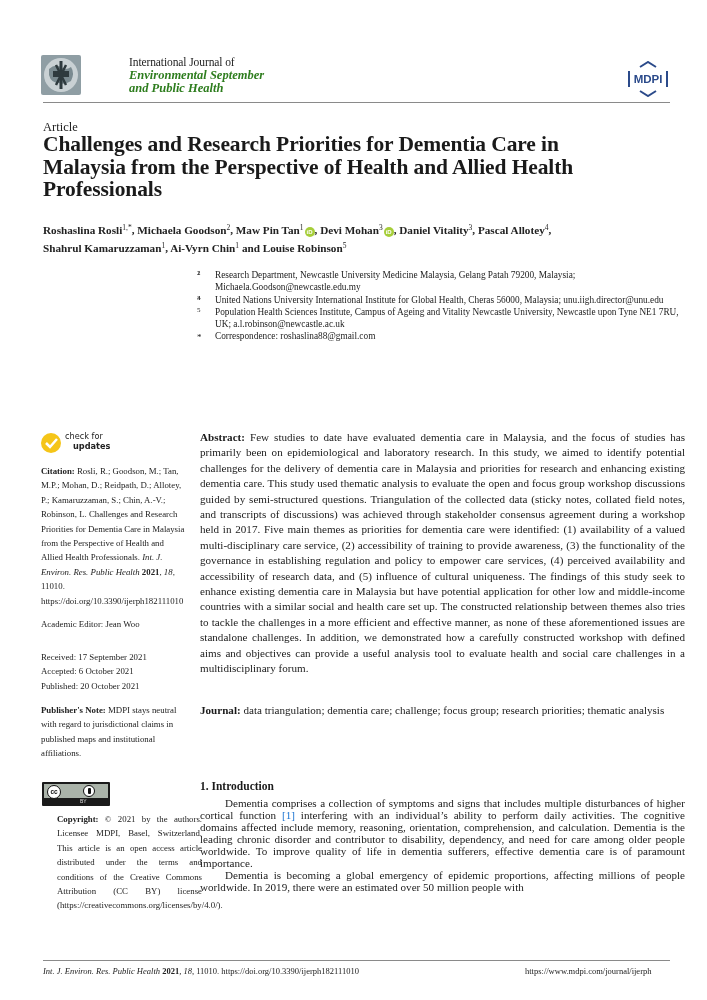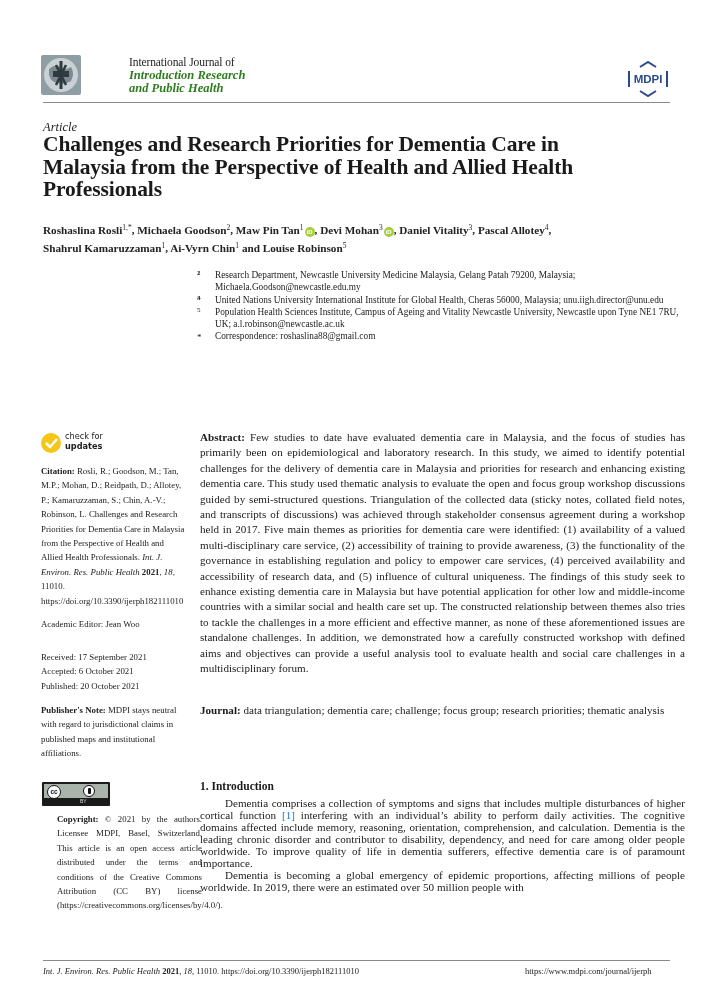--- a/index.html
+++ b/index.html
@@ -8,37 +8,37 @@
   .abs { position: absolute; }
 
   
   #journal-logo { left: 41px; top: 55px; width: 40px; height: 40px; background: #8f9ea4; border-radius: 2px; overflow: hidden; }
   #journal-name { left: 89px; top: 56px; font-family: "Liberation Serif", serif; line-height: 13px; margin-left: 40px; }
   #journal-name .l1 { font-size: 11.5px; color: #222; letter-spacing: -0.1px; }
   #journal-name .l2, #journal-name .l3 { font-size: 12.5px; font-style: italic; font-weight: bold; color: #2e7d1e; }
   #mdpi-logo { left: 626px; top: 61px; width: 44px; height: 36px; }
   #header-rule { left: 43px; top: 102px; width: 627px; height: 1px; background: #8a8a8a; }
 
-  #article-type { left: 43px; top: 120px; font-size: 12.5px; font-style: italic; color: #222; }
+  #article-type { left: 43px; top: 120px; font-size: 12.5px; color: #222; }
   #article-title { left: 43px; top: 133px; width: 600px; font-size: 21.5px; line-height: 22.5px; font-weight: bold; color: #1a1a1a; letter-spacing: -0.1px; }
 
   #authors { left: 43px; top: 220px; width: 640px; font-size: 11.2px; line-height: 16px; font-weight: bold; color: #222; }
   #authors sup { font-size: 7.5px; font-weight: normal; vertical-align: 4px; }
   .orcid { display: inline-block; width: 10px; height: 10px; border-radius: 50%; background: #a6ce39; color: #fff; font-family: "Liberation Sans", sans-serif; font-size: 6px; line-height: 10px; text-align: center; vertical-align: 0px; font-weight: bold; margin-left: 1px; }
 
   #affiliations { left: 197px; top: 269px; width: 490px; font-size: 9.3px; line-height: 12.3px; color: #222; }
   .aff { position: relative; padding-left: 18px; }
   .aff .num { position: absolute; left: 0; top: -2px; font-size: 7px; }
   .aff .star { position: absolute; left: 0; top: 1px; font-size: 9px; }
 
   
   #check-updates { left: 41px; top: 432px; width: 70px; height: 26px; }
   #cu-circle { position: absolute; left: 0; top: 1px; width: 20px; height: 20px; border-radius: 50%; background: #f5c518; }
   #cu-text { position: absolute; left: 24px; top: 0px; font-family: "DejaVu Sans", sans-serif; font-size: 8.2px; line-height: 9.5px; color: #222; }
-  #cu-text .b { font-weight: bold; }
+  #cu-text .b { font-weight: bold; margin-left: 8px; }
 
   .side { left: 41px; width: 145px; font-size: 8.8px; line-height: 14.4px; color: #222; }
   .side b { font-weight: bold; }
   #citation { top: 464px; }
   #academic-editor { top: 617px; }
   #dates { top: 650px; }
   #publisher-note { top: 703px; text-align: left; }
   #cc-badge { left: 42px; top: 782px; width: 68px; height: 24px; background: #1a1a1a; border-radius: 1px; }
   #cc-inner { position: absolute; left: 2px; top: 2px; width: 64px; height: 14px; background: #aab3a9; }
   #cc-circle { position: absolute; left: 3px; top: 1px; width: 14px; height: 14px; border-radius: 50%; background: #fff; border: 1.5px solid #111; box-sizing: border-box; font-family: "Liberation Sans", sans-serif; font-size: 6.5px; font-weight: bold; line-height: 11px; text-align: center; color: #111; }
@@ -70,21 +70,21 @@
   <svg width="40" height="40" viewBox="0 0 40 40">
     <circle cx="20" cy="20" r="17" fill="#c9d1d4"></circle>
     <path d="M8 14 Q14 8 20 12 Q24 16 30 12 Q34 18 30 26 Q24 30 18 28 Q10 28 8 20 Z" fill="#7a8a90"></path>
     <rect x="18.5" y="6" width="3" height="28" fill="#2e3a3e"></rect>
     <path d="M12 16 L28 16 L28 22 L12 22 Z" fill="#2e3a3e"></path>
     <path d="M15 10 L25 30 M25 10 L15 30" stroke="#2e3a3e" stroke-width="2.5"></path>
   </svg>
 </div>
 <div id="journal-name" class="abs">
   <div class="l1">International Journal of</div>
-  <div class="l2">Introduction Research</div>
+  <div class="l2">Environmental September</div>
   <div class="l3">and Public Health</div>
 </div>
 <div id="mdpi-logo" class="abs">
   <svg width="44" height="36" viewBox="0 0 44 36">
     <path d="M14 6 L22 1 L30 6" fill="none" stroke="#2b4a8a" stroke-width="2"></path>
     <path d="M14 30 L22 35 L30 30" fill="none" stroke="#2b4a8a" stroke-width="2"></path>
     <path d="M3 10 L3 26 M41 10 L41 26" stroke="#2b4a8a" stroke-width="2"></path>
     <text x="22" y="22" text-anchor="middle" font-family="Liberation Sans, sans-serif" font-weight="bold" font-size="11.5" fill="#2b4a8a">MDPI</text>
   </svg>
 </div>

